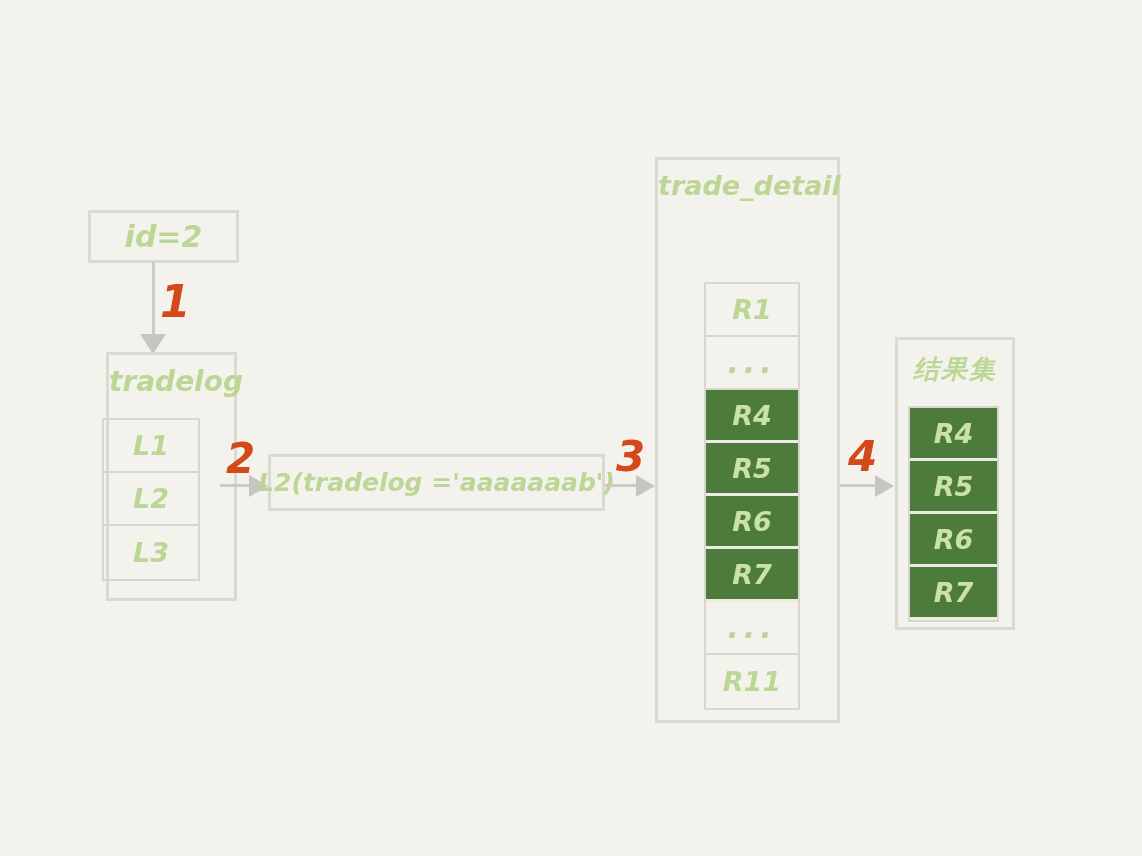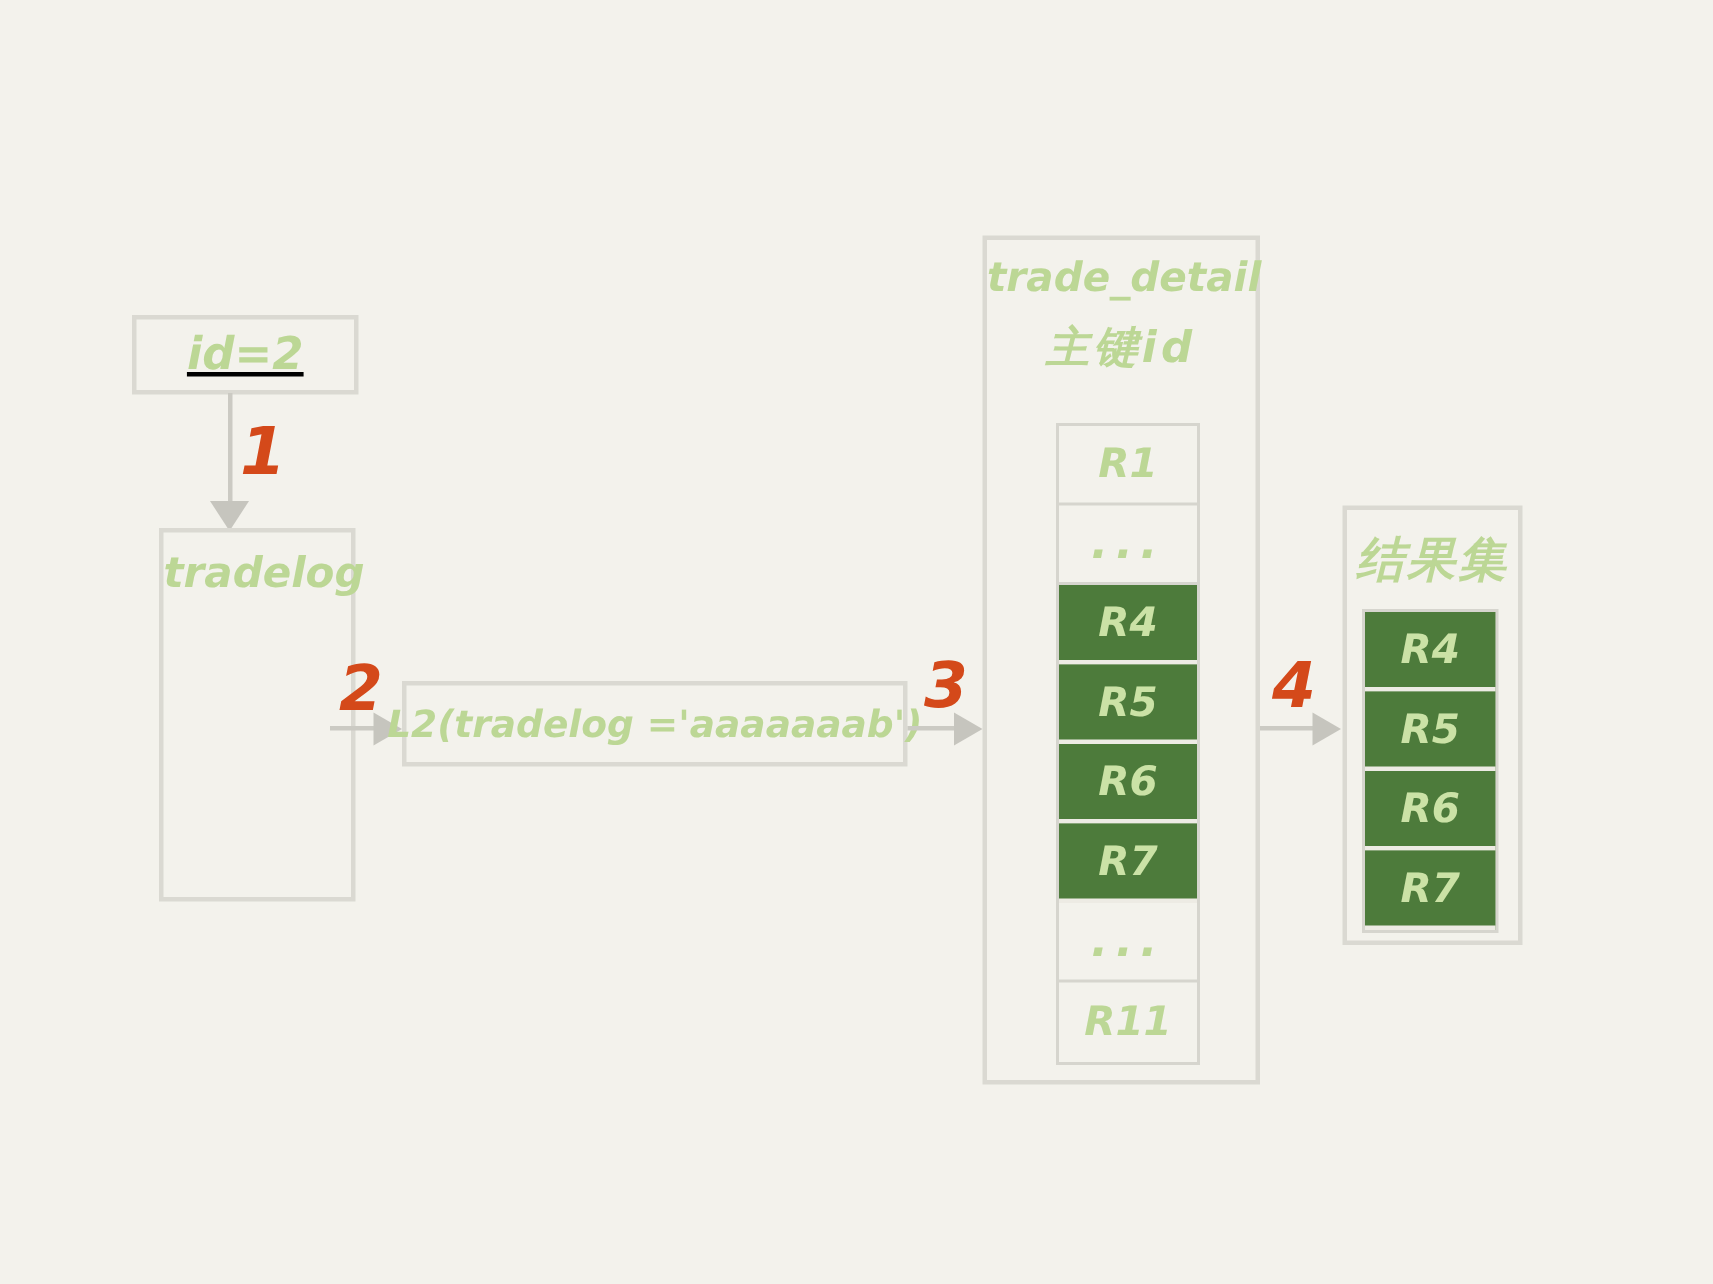--- a/index.html
+++ b/index.html
@@ -75,65 +75,69 @@
     position: absolute;
     left: 0; right: 0;
     text-align: center;
   }
 </style>
 </head>
 <body>
 
 <div class="canvas">
 
-  <div class="box center-text" style="left:88px; top:210px; width:151px; height:53px;text-decoration:underline;">
+  <div class="box center-text" style="left:88px; top:210px; width:151px; height:53px;">
     <span class="ink" style="font-size:30px;">id=2</span>
   </div>
 
   <div class="vline" style="left:152px; top:262px; height:74px;"></div>
   <div class="head-down" style="left:140px; top:334px;"></div>
   <div class="step-num" style="left:160px; top:280px;">1</div>
 
   <div class="box" style="left:106px; top:352px; width:131px; height:249px;">
     <div class="box-title ink" style="top:10px; font-size:28px;">tradelog</div>
+  </div>
+  <div class="list" style="left:102px; top:418px; width:98px;">
+    <div class="row ink">L1</div>
+    <div class="row ink">L2</div>
+    <div class="row ink">L3</div>
   </div>
 
   <div class="hline" style="left:220px; top:484px; width:32px;"></div>
   <div class="head-right" style="left:249px; top:475px;"></div>
   <div class="step-num" style="left:226px; top:438px; font-size:42px;">2</div>
 
   <div class="box center-text" style="left:268px; top:454px; width:337px; height:57px;">
     <span class="ink" style="font-size:25px; white-space:nowrap;">L2(tradelog ='aaaaaaab')</span>
   </div>
 
   <div class="hline" style="left:605px; top:484px; width:34px;"></div>
   <div class="head-right" style="left:636px; top:475px;"></div>
   <div class="step-num" style="left:616px; top:436px; font-size:42px;">3</div>
 
   <div class="box" style="left:655px; top:157px; width:185px; height:566px;">
     <div class="box-title ink" style="top:10px; font-size:27px;">trade_detail</div>
-    <div class="box-title ink" style="top:52px; font-size:29px; letter-spacing:3px;">主键id</div>
   </div>
   <div class="list" style="left:704px; top:282px; width:96px;">
     <div class="row ink">R1</div>
     <div class="row ink dots">...</div>
     <div class="row ink green">R4</div>
     <div class="row ink green">R5</div>
     <div class="row ink green">R6</div>
     <div class="row ink green">R7</div>
     <div class="row ink dots">...</div>
     <div class="row ink">R11</div>
   </div>
 
   <div class="hline" style="left:840px; top:484px; width:38px;"></div>
   <div class="head-right" style="left:875px; top:475px;"></div>
   <div class="step-num" style="left:848px; top:436px; font-size:42px;">4</div>
 
   <div class="box" style="left:895px; top:337px; width:120px; height:293px;">
-    <div class="box-title ink" style="top:12px; font-size:32px; letter-spacing:2px;">结果集</div>
+    <div class="box-title ink" style="top:12px; font-size:26px; letter-spacing:2px;">结果集</div>
   </div>
   <div class="list" style="left:908px; top:406px; width:91px;">
     <div class="row ink green">R4</div>
     <div class="row ink green">R5</div>
     <div class="row ink green">R6</div>
     <div class="row ink green">R7</div>
   </div>
 
 </div>
 

